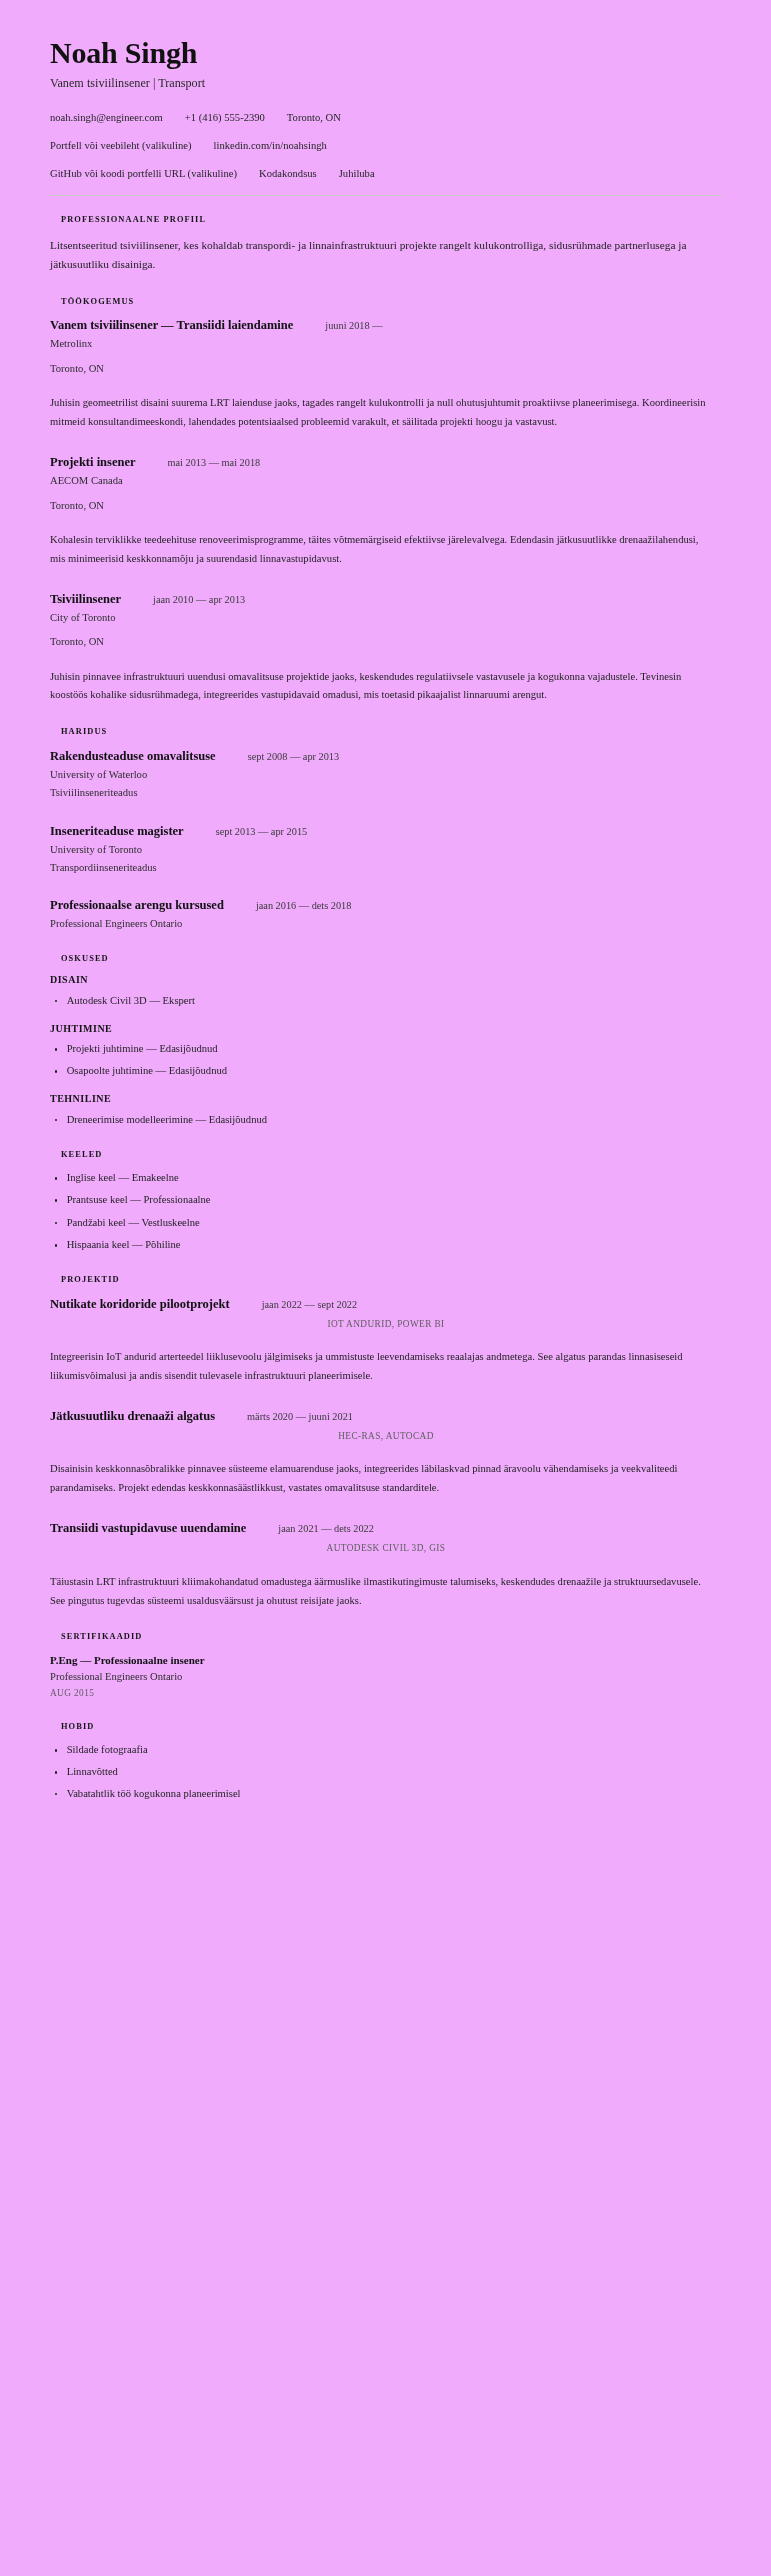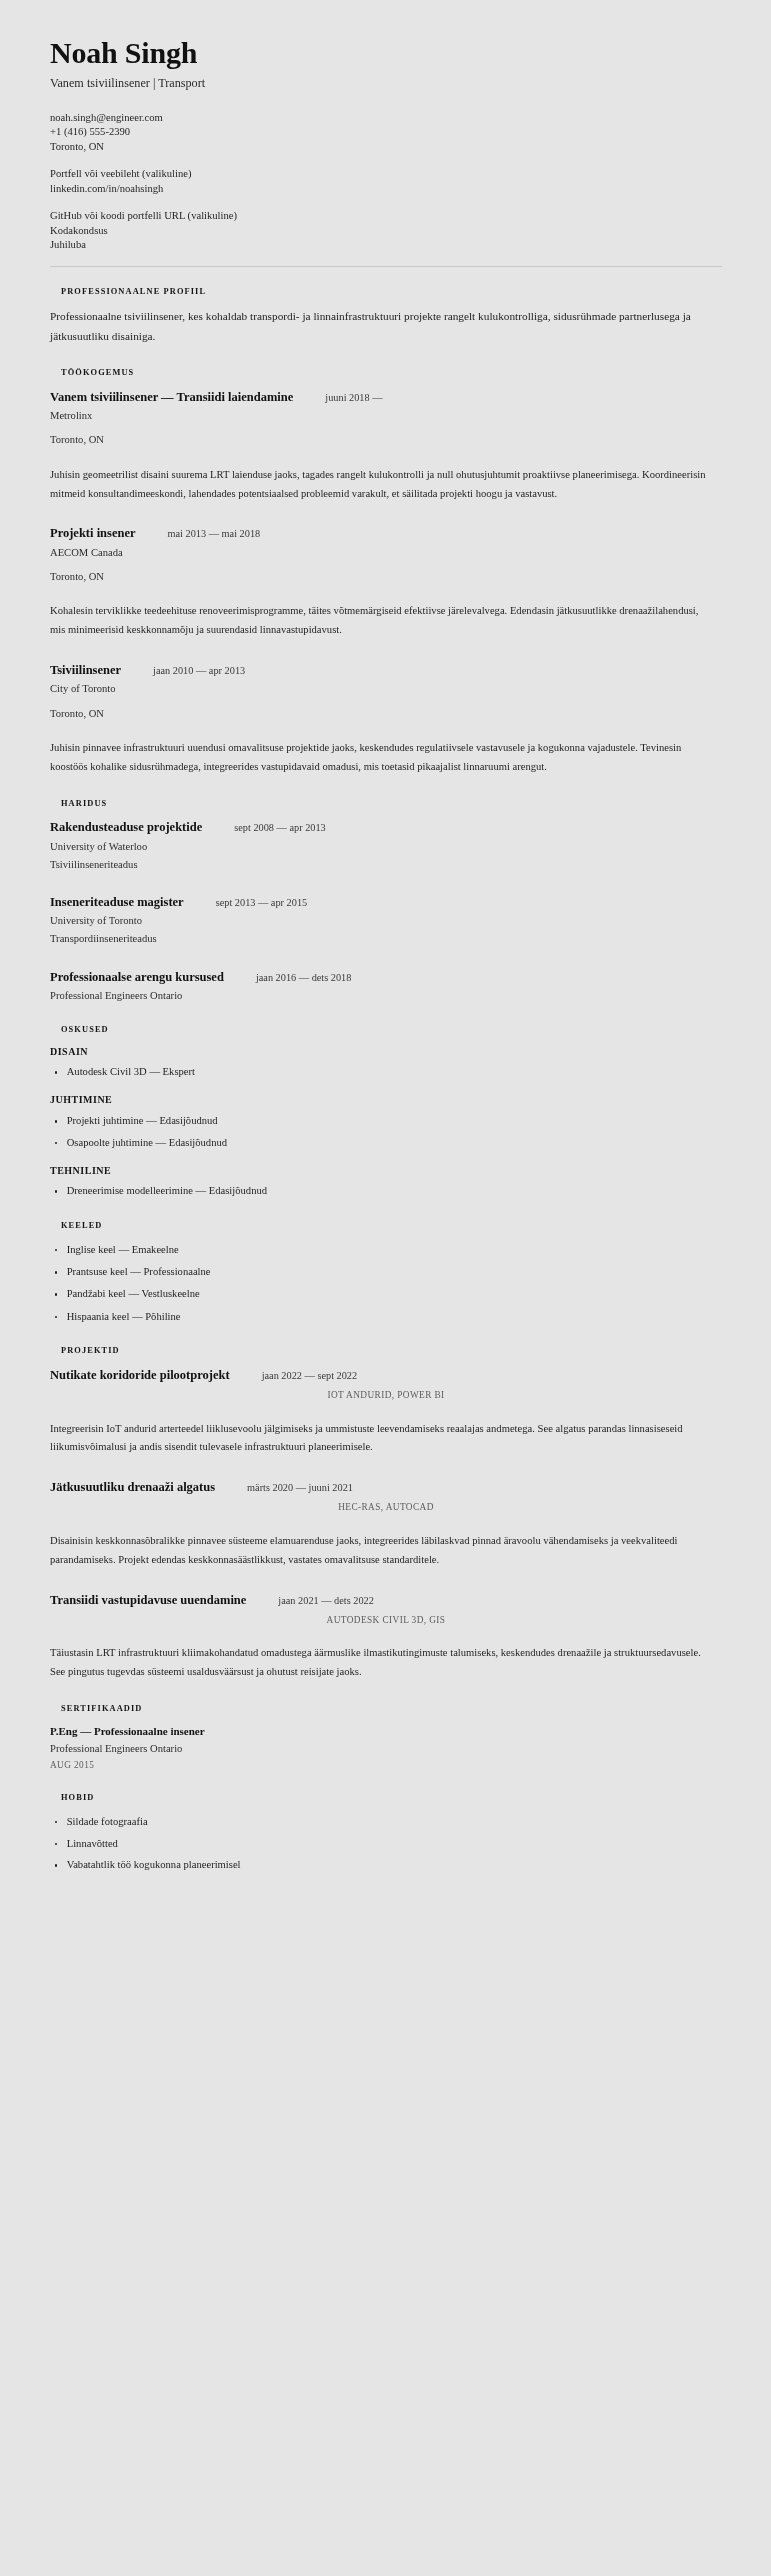--- a/index.html
+++ b/index.html
@@ -11,21 +11,21 @@
     width: 772px;
     font-family: "Liberation Serif", "DejaVu Serif", serif;
     color: #1a1a1a;
     -webkit-font-smoothing: antialiased;
   }
   .page {
     width: 772px;
     min-height: 2576px;
     box-sizing: border-box;
     padding: 37px 50px 26px 50px;
-    background: #e5e5e5;
+    background: #f0abfc;
   }
 
   
   .name {
     font-size: 30px;
     font-weight: 700;
     letter-spacing: -0.2px;
     line-height: 1.08;
     margin: 0 0 6.4px 0;
     color: #111111;
@@ -38,21 +38,20 @@
     line-height: 1.3;
   }
   .contact-row {
     display: flex;
     flex-wrap: wrap;
     align-items: baseline;
     font-size: 10.6px;
     color: #262626;
     margin-bottom: 13.5px;
     line-height: 1.35;
-    flex-direction: column;
   }
   .contact-row .c-item { margin-right: 22px; white-space: nowrap; }
   .contact-row .c-item:last-child { margin-right: 0; }
 
   .rule {
     border: 0;
     border-top: 0.6px solid #c9c9c9;
     margin: 14px 0 19.3px 0;
   }
 
@@ -218,21 +217,21 @@
       <span class="c-item">GitHub või koodi portfelli URL (valikuline)</span>
       <span class="c-item">Kodakondsus</span>
       <span class="c-item">Juhiluba</span>
     </div>
 
     <hr class="rule">
   </header>
 
   <section class="section">
     <div class="section-title">Professionaalne profiil</div>
-    <p class="summary">Professionaalne tsiviilinsener, kes kohaldab transpordi- ja linnainfrastruktuuri projekte rangelt kulukontrolliga, sidusrühmade partnerlusega ja jätkusuutliku disainiga.</p>
+    <p class="summary">Litsentseeritud tsiviilinsener, kes kohaldab transpordi- ja linnainfrastruktuuri projekte rangelt kulukontrolliga, sidusrühmade partnerlusega ja jätkusuutliku disainiga.</p>
   </section>
 
   <section class="section">
     <div class="section-title">Töökogemus</div>
 
     <div class="entry">
       <div class="entry-head">
         <div class="entry-title">Vanem tsiviilinsener — Transiidi laiendamine</div>
         <div class="entry-date">juuni 2018 —</div>
       </div>
@@ -260,21 +259,21 @@
       <div class="entry-location">Toronto, ON</div>
       <p class="entry-desc">Juhisin pinnavee infrastruktuuri uuendusi omavalitsuse projektide jaoks, keskendudes regulatiivsele vastavusele ja kogukonna vajadustele. Tevinesin koostöös kohalike sidusrühmadega, integreerides vastupidavaid omadusi, mis toetasid pikaajalist linnaruumi arengut.</p>
     </div>
   </section>
 
   <section class="section">
     <div class="section-title">Haridus</div>
 
     <div class="entry">
       <div class="entry-head">
-        <div class="entry-title">Rakendusteaduse projektide</div>
+        <div class="entry-title">Rakendusteaduse omavalitsuse</div>
         <div class="entry-date">sept 2008 — apr 2013</div>
       </div>
       <div class="entry-org">University of Waterloo</div>
       <div class="entry-sub">Tsiviilinseneriteadus</div>
     </div>
 
     <div class="entry">
       <div class="entry-head">
         <div class="entry-title">Inseneriteaduse magister</div>
         <div class="entry-date">sept 2013 — apr 2015</div>

